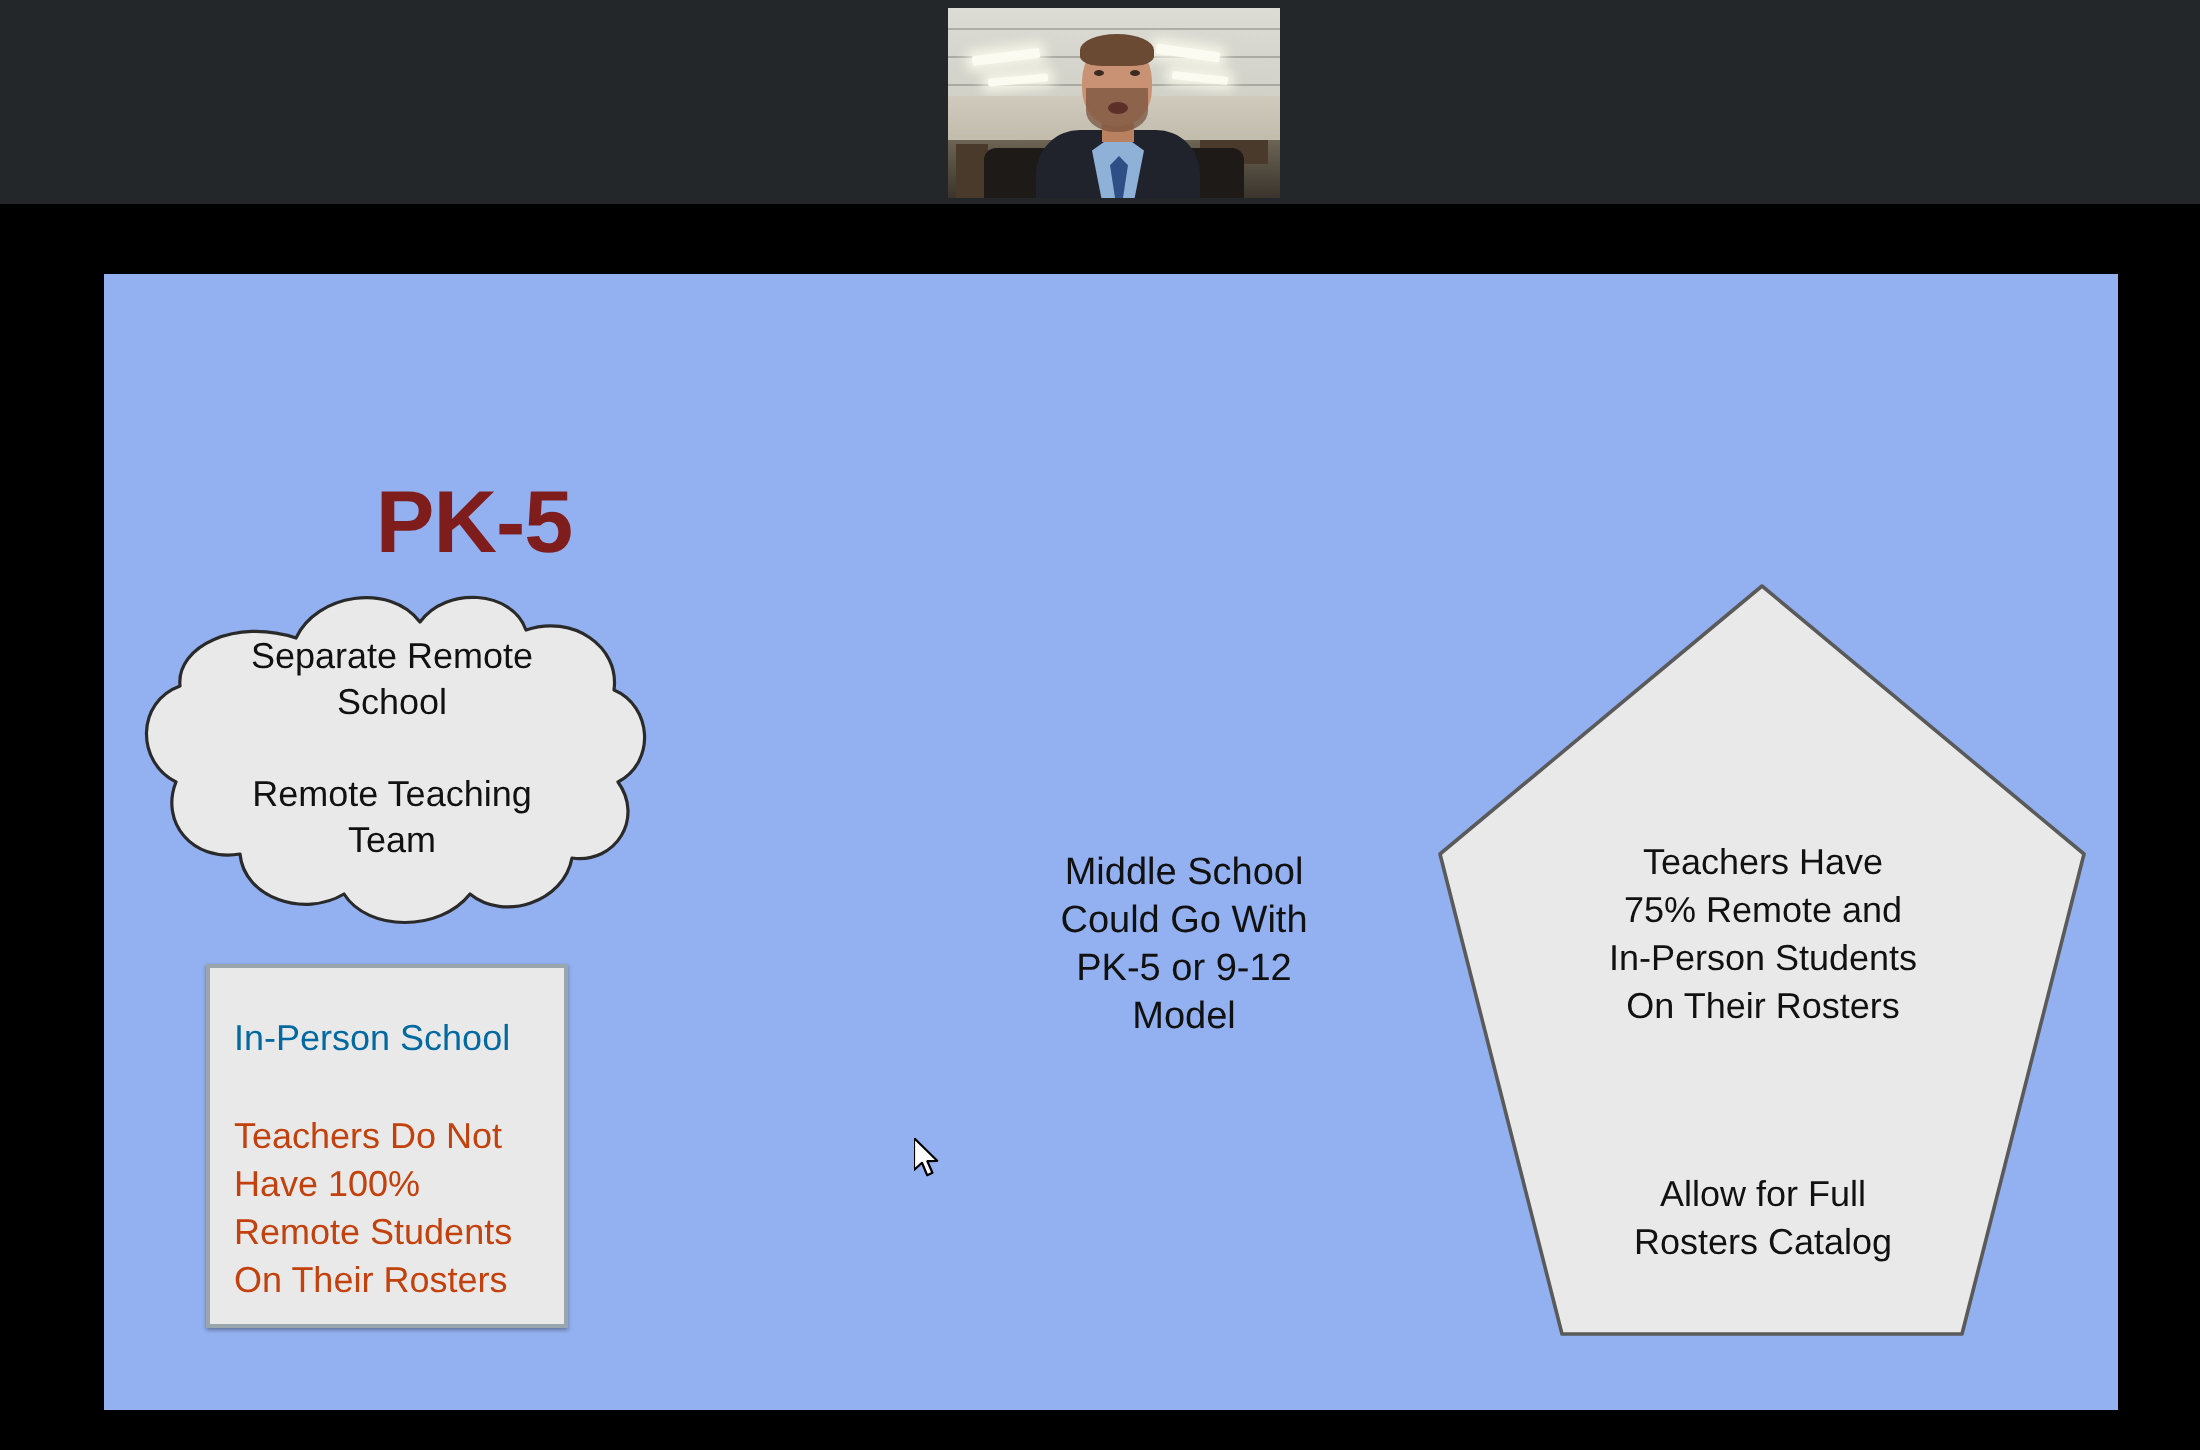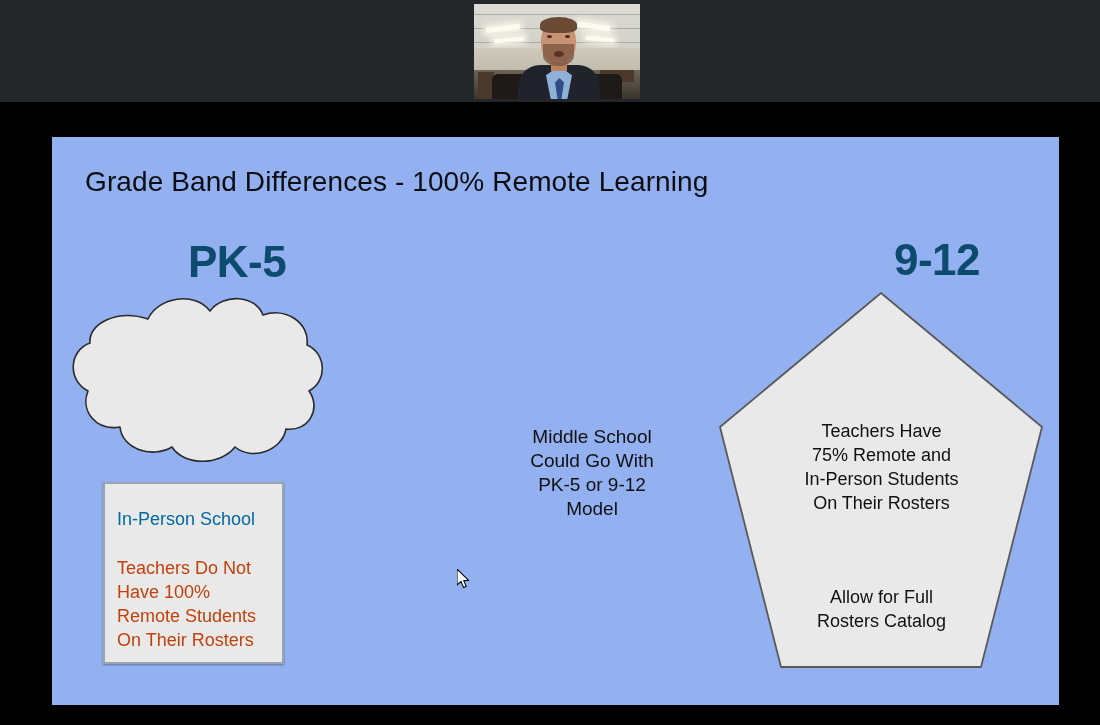--- a/index.html
+++ b/index.html
@@ -155,21 +155,21 @@
     font-size: 28px;
     color: #0d0d12;
     letter-spacing: .1px;
     white-space: nowrap;
   }
 
   .band-heading {
     position: absolute;
     font-size: 44px;
     font-weight: bold;
-    color: #0c4a6e;
+    color: #7f1d1d;
     text-align: center;
     white-space: nowrap;
     letter-spacing: -.5px;
   }
   #band-heading-pk5  { left: 80px;  top: 100px; width: 210px; }
   #band-heading-68   { left: 435px; top: 100px; width: 210px; }
   #band-heading-912  { left: 780px; top: 98px;  width: 210px; }
 
   
   #cloud-shape {
@@ -284,55 +284,60 @@
   <div class="vid-head"></div>
   <div class="vid-hair"></div>
   <div class="vid-beard"></div>
   <div class="vid-eye" style="left:73px;"></div>
   <div class="vid-eye" style="left:91px;"></div>
   <div class="vid-mouth"></div>
 </div>
 
 <div id="slide">
 
-  <div id="slide-title">Grade Band Differences - 100% Remote Learning</div>
 
   <div id="band-heading-pk5" class="band-heading">PK-5</div>
 
   <div id="cloud-shape">
     <svg width="272" height="178" viewBox="0 0 272 178" xmlns="http://www.w3.org/2000/svg">
       <path d="M 88 30
                C 98 8, 135 2, 150 22
                C 163 4, 196 6, 203 26
                C 226 18, 250 34, 247 56
                C 266 64, 268 92, 249 102
                C 262 120, 248 143, 226 140
                C 222 162, 192 172, 175 158
                C 160 177, 124 177, 112 158
                C 92 170, 62 160, 60 138
                C 36 142, 20 122, 28 102
                C 8 92, 8 62, 30 54
                C 28 34, 58 20, 88 30 Z" fill="#e9e9e9" stroke="#2a2a2a" stroke-width="1.6" stroke-linejoin="round"></path>
     </svg>
   </div>
+  <div id="cloud-text">
+    <span style="white-space:pre-line;display:block;">Separate Remote
+School</span>
+    <span class="gap"></span>
+    <span style="white-space:pre-line;display:block;">Remote Teaching
+Team</span>
+  </div>
 
   <div id="inperson-box">
     <div id="inperson-box-title">In-Person School</div>
     <div id="inperson-box-body">Teachers Do Not
 Have 100%
 Remote Students
 On Their Rosters</div>
   </div>
 
   <div id="mid-model" class="mid-text">Middle School
 Could Go With
 PK-5 or 9-12
 Model</div>
 
-  <div id="band-heading-912" class="band-heading">9-12</div>
 
   <div id="pentagon-shape">
     <svg width="330" height="382" viewBox="0 0 330 382" xmlns="http://www.w3.org/2000/svg">
       <polygon points="165,4 326,138 265,378 65,378 4,138" fill="#e9e9e9" stroke="#5a5a5a" stroke-width="1.8" stroke-linejoin="round"></polygon>
     </svg>
   </div>
   <div id="pentagon-text">
     <span class="blk" style="white-space:pre-line;">Teachers Have
 75% Remote and
 In-Person Students

